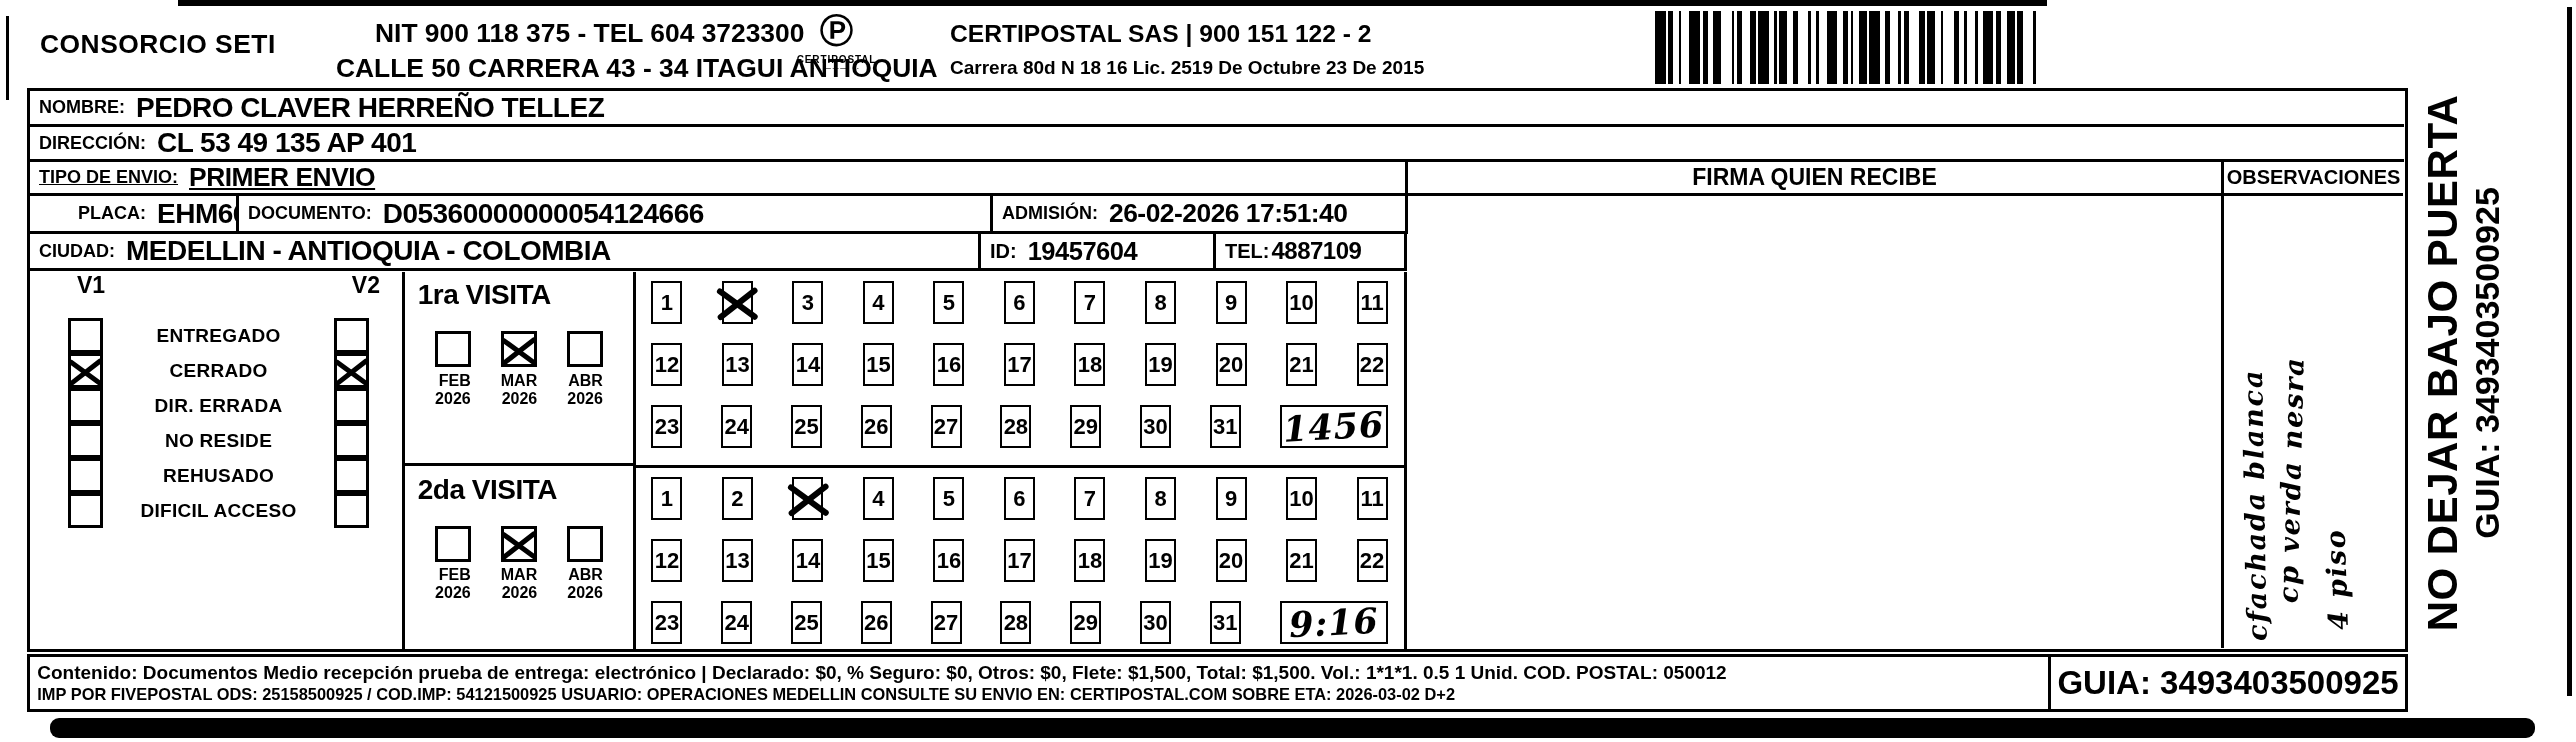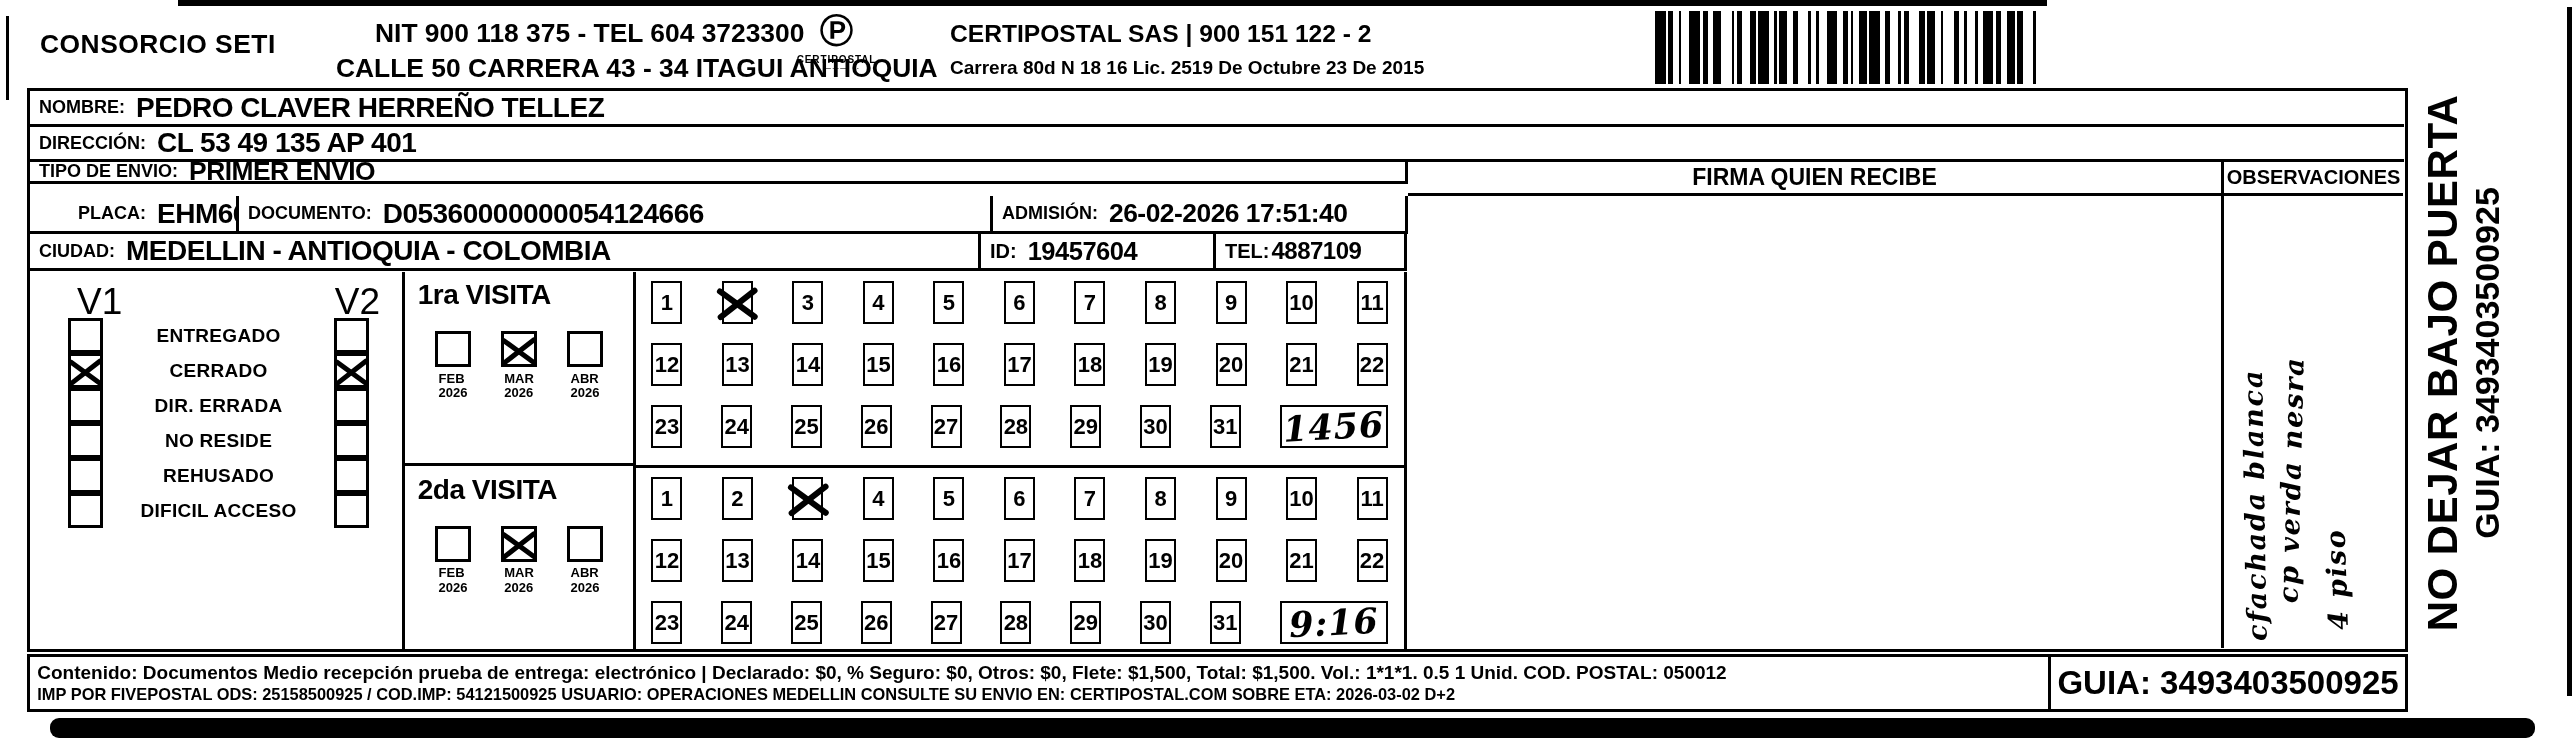--- a/index.html
+++ b/index.html
@@ -29,39 +29,39 @@
 
   
   .form{left:27px;top:88px;width:2381px;height:564px;border:3.6px solid #000;}
   .cell{position:absolute;display:flex;align-items:center;gap:11px;padding-left:9px;overflow:hidden;}
   .bb{border-bottom:3.6px solid #000;} .br{border-right:3.6px solid #000;} .bl{border-left:3.6px solid #000;}
   .lbl{font-size:18px;font-weight:700;white-space:nowrap;}
   .val{font-size:28px;font-weight:700;letter-spacing:-0.5px;white-space:nowrap;}
   .hdrcell{justify-content:center;padding-left:0;font-weight:700;}
 
   
-  .vhead{position:absolute;top:9px;font-size:37px;font-weight:400;}
+  .vhead{position:absolute;top:0;font-size:23px;font-weight:700;}
   .vrows{position:absolute;left:0;right:0;top:46px;bottom:9px;display:flex;flex-direction:column;justify-content:flex-start;}
   .vrow{display:flex;align-items:center;padding:0 33px 0 38px;}
   .vlabel{flex:1;text-align:center;font-size:19px;font-weight:700;letter-spacing:0.3px;}
 
   .cb{width:35px;height:35px;border:3.6px solid #000;position:relative;flex:0 0 auto;background:#fff;}
   .cb2{width:36px;height:36px;}
   .xmark{position:absolute;inset:-3.6px;}
   .xmark i{position:absolute;left:-6%;top:48%;width:112%;height:4.6px;background:#000;border-radius:3.6px;display:block;}
   .xmark i:first-child{transform:rotate(36deg);}
   .xmark i:last-child{transform:rotate(-38deg);}
 
   
   .visit-half{height:187px;position:relative;}
   .visit-half.first{border-bottom:3.6px solid #000;}
   .vtitle{margin:7.3px 0 0 12.8px;font-size:28px;font-weight:800;letter-spacing:-0.5px;}
   .months{margin-top:20px;display:flex;justify-content:space-evenly;}
   .mcol{display:flex;flex-direction:column;align-items:center;gap:4.6px;}
-  .mlabel{font-size:13px;font-weight:700;text-align:left;line-height:1.12;}
+  .mlabel{font-size:16px;font-weight:700;text-align:right;line-height:1.12;}
   .mlabel span{display:block;}
 
   
   .grid-half{height:187px;position:relative;}
   .grid-half.first{border-bottom:3.6px solid #000;}
   .dayrow{display:flex;justify-content:space-between;padding:0 16.4px;margin-top:19px;}
   .dayrow:first-child{margin-top:9px;}
   .day{width:31px;height:43px;border:2.7px solid #000;display:flex;align-items:center;justify-content:center;
        font-size:22px;font-weight:700;position:relative;background:#fff;}
   .day.wide{width:108px;}
@@ -187,21 +187,21 @@
   <div class="cell bb" style="left:0;top:0;width:2374px;height:36px;">
     <span class="lbl">NOMBRE:</span>
     <span class="val">PEDRO CLAVER HERREÑO TELLEZ</span>
   </div>
 
   <div class="cell bb" style="left:0;top:36px;width:2374px;height:35px;">
     <span class="lbl">DIRECCIÓN:</span>
     <span class="val">CL 53 49 135 AP 401</span>
   </div>
 
-  <div class="cell bb br" style="left:0;top:71px;width:1378px;height:22px;">
+  <div class="cell bb br" style="left:0;top:71px;width:1378px;height:34px;text-decoration:underline;">
     <span class="lbl">TIPO DE ENVIO:</span>
     <span class="val" style="font-size:26.4px;">PRIMER ENVIO</span>
   </div>
   <div class="cell bb hdrcell" style="left:1378px;top:71px;width:813px;height:34px;font-size:23px;">FIRMA QUIEN RECIBE</div>
   <div class="cell bb bl hdrcell" style="left:2191px;top:71px;width:182px;height:34px;font-size:20px;">OBSERVACIONES</div>
 
   <div class="cell bb br" style="left:0;top:105px;width:209px;height:38px;padding-left:48px;">
     <span class="lbl">PLACA:</span>
     <span class="val">EHM661</span>
   </div>

